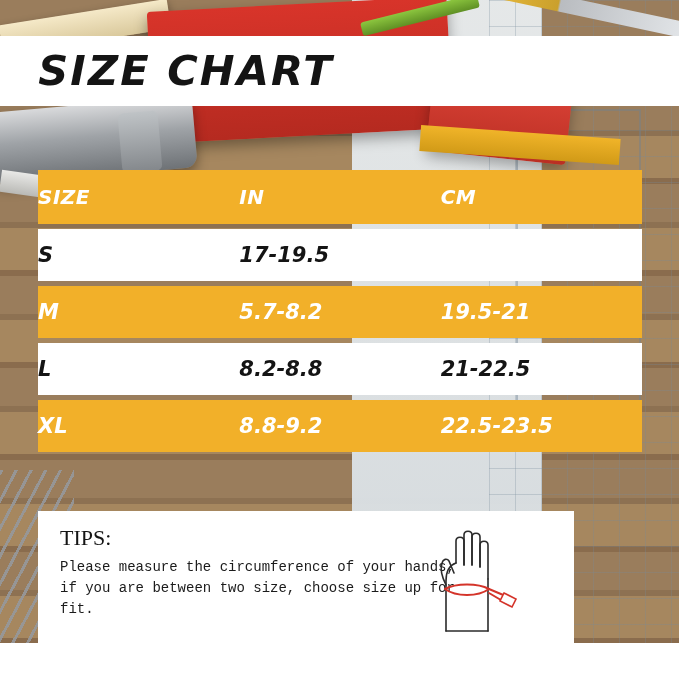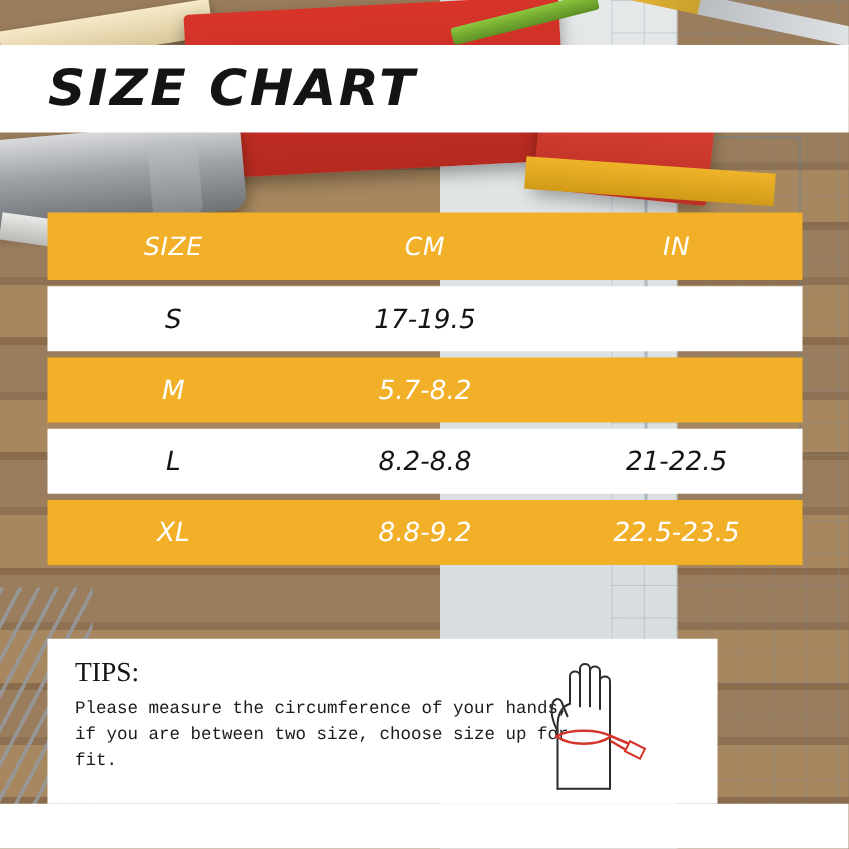--- a/index.html
+++ b/index.html
@@ -173,24 +173,24 @@
     width: 604px;
   }
   .row {
     display: flex;
     align-items: center;
     height: 52px;
     margin-bottom: 5px;
   }
   .row .cell {
     font-family: "DejaVu Sans", sans-serif;
-    font-weight: 400;
+    font-weight: 700;
     font-style: italic;
     font-size: 21px;
-    text-align: center;
+    text-align: left;
   }
   .cell.c1 { width: 33.33%; }
   .cell.c2 { width: 33.33%; }
   .cell.c3 { width: 33.33%; }
 
   .row.header {
     background: #f2b029;
     height: 54px;
   }
   .row.header .cell {
@@ -274,32 +274,33 @@
   <div class="tool tool-nails"></div>
 
   <div class="band" id="title-band">
     <h1 id="title">SIZE CHART</h1>
   </div>
 
   <div id="table">
 
     <div class="row header">
       <div class="cell c1">SIZE</div>
+      <div class="cell c2">IN</div>
       <div class="cell c3">CM</div>
-      <div class="cell c2">IN</div>
     </div>
 
     <div class="row alt-white">
       <div class="cell c1">S</div>
       <div class="cell c3">17-19.5</div>
     </div>
 
     <div class="row alt-yellow">
       <div class="cell c1">M</div>
       <div class="cell c2">5.7-8.2</div>
+      <div class="cell c3">19.5-21</div>
     </div>
 
     <div class="row alt-white">
       <div class="cell c1">L</div>
       <div class="cell c2">8.2-8.8</div>
       <div class="cell c3">21-22.5</div>
     </div>
 
     <div class="row alt-yellow">
       <div class="cell c1">XL</div>

